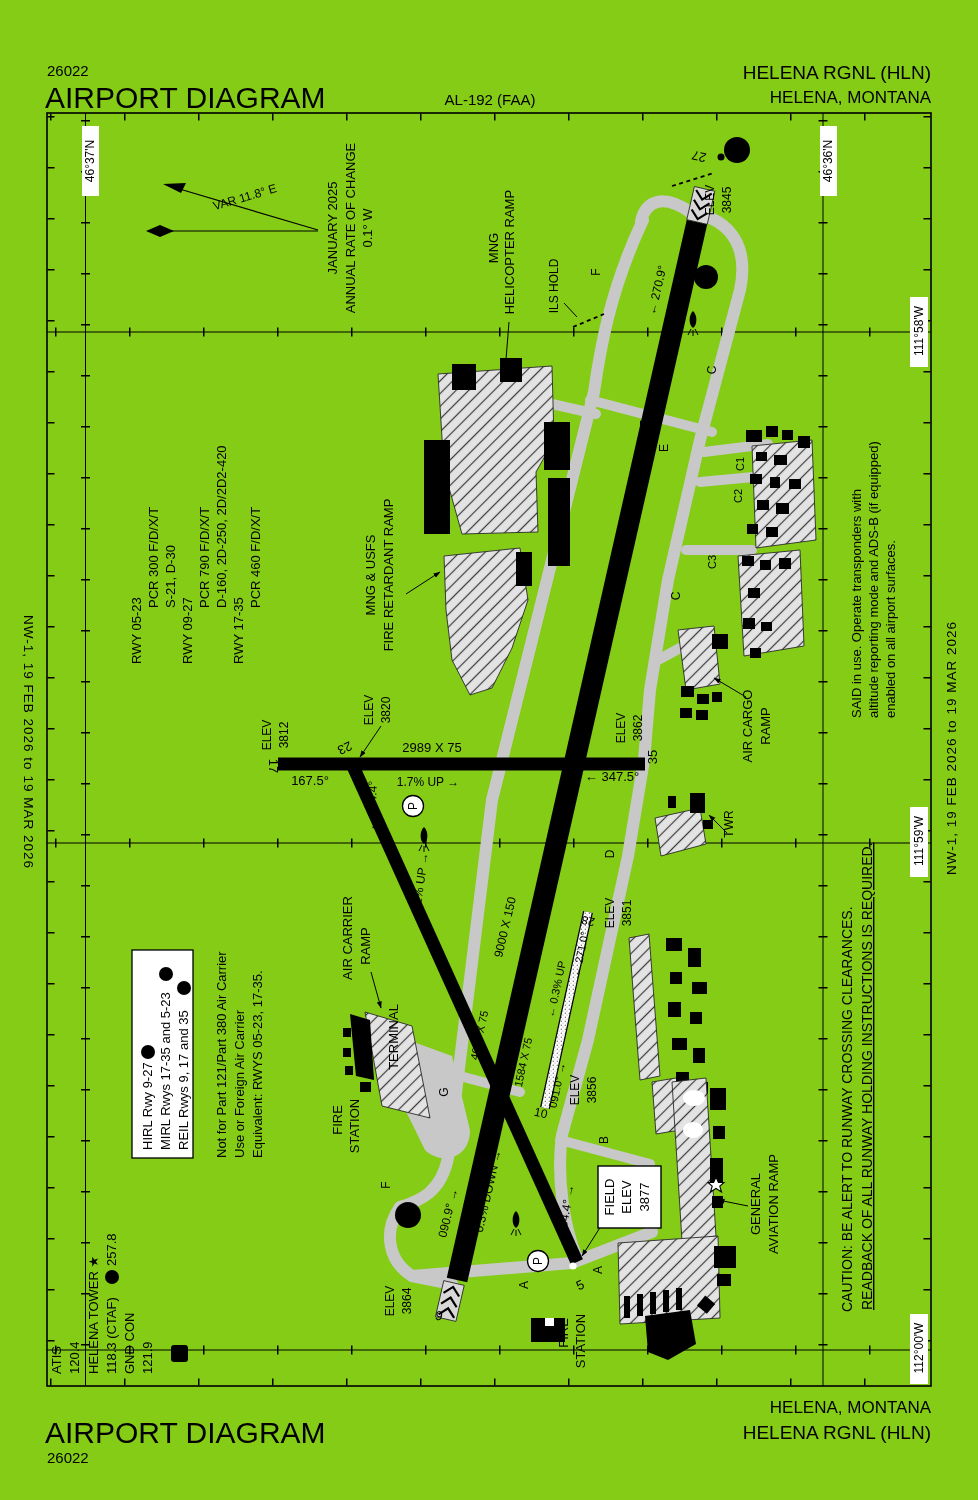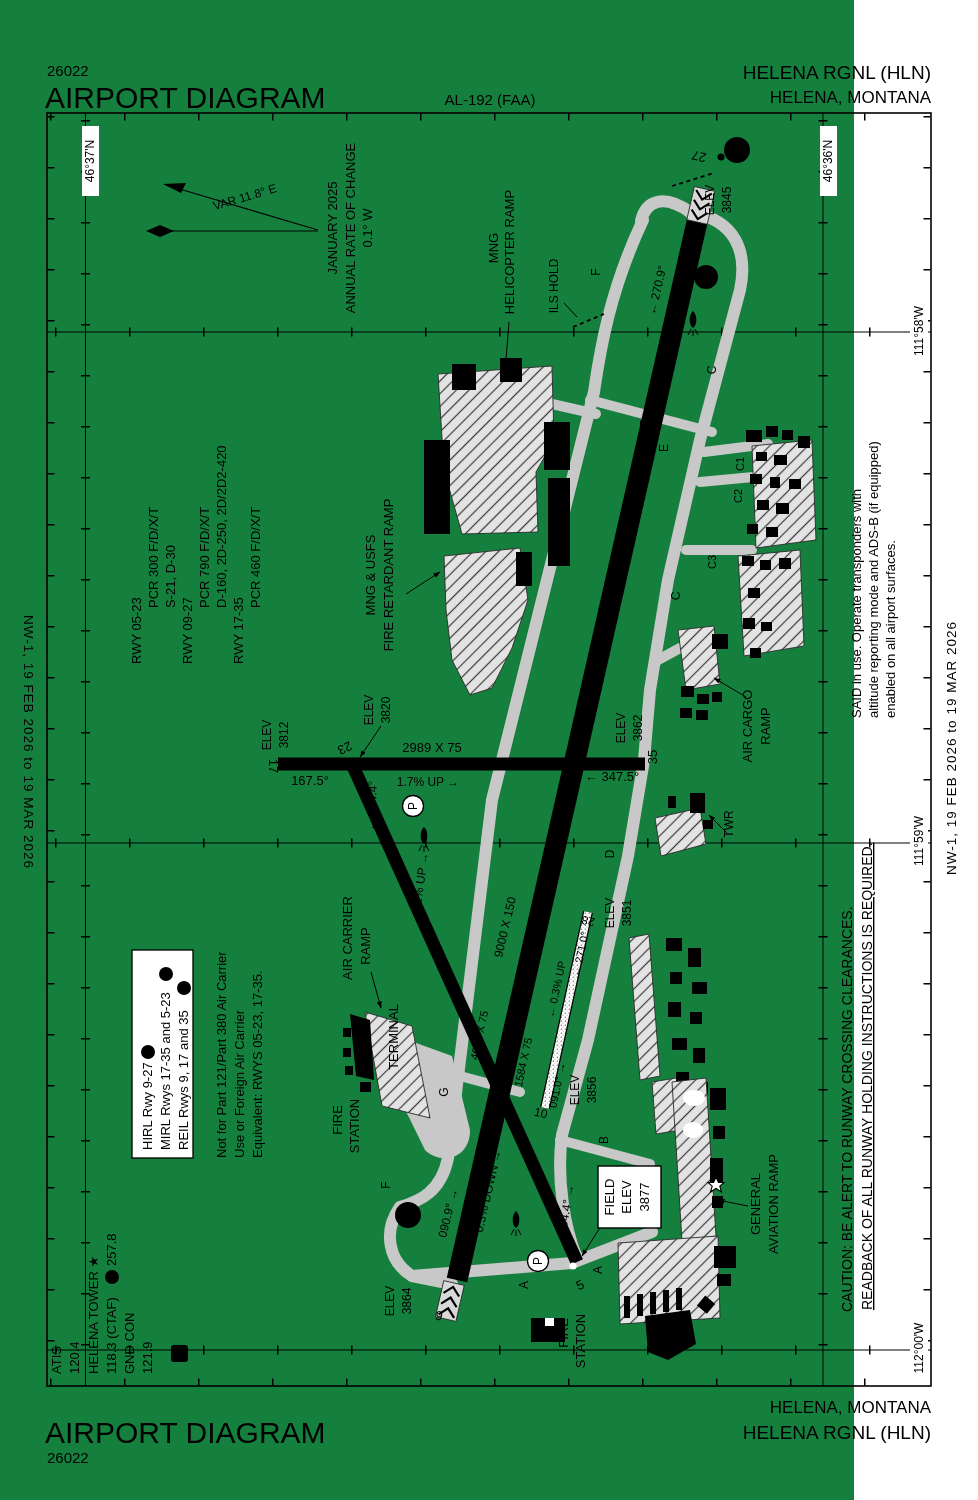--- a/index.html
+++ b/index.html
@@ -1,16 +1,16 @@
 <!DOCTYPE html>
 <html><head>
 <meta charset="utf-8">
 <style>
   html,body{margin:0;padding:0;background:#fff;}
-  .page{width:854px;height:1500px;position:relative;background:#15803d;}
+  .page{width:978px;height:1500px;position:relative;background:#84cc16;}
   svg text{font-family:"Liberation Sans",sans-serif;fill:#000;}
   .t30{font-size:30px;}
   .t19{font-size:19px;}
   .t17{font-size:17px;}
   .t15{font-size:15px;}
   .t14{font-size:14px;}
   .t13{font-size:13px;}
   .t12{font-size:12px;}
   .t11{font-size:11px;}
   .tmargin{font-size:13.5px;letter-spacing:1px;}

